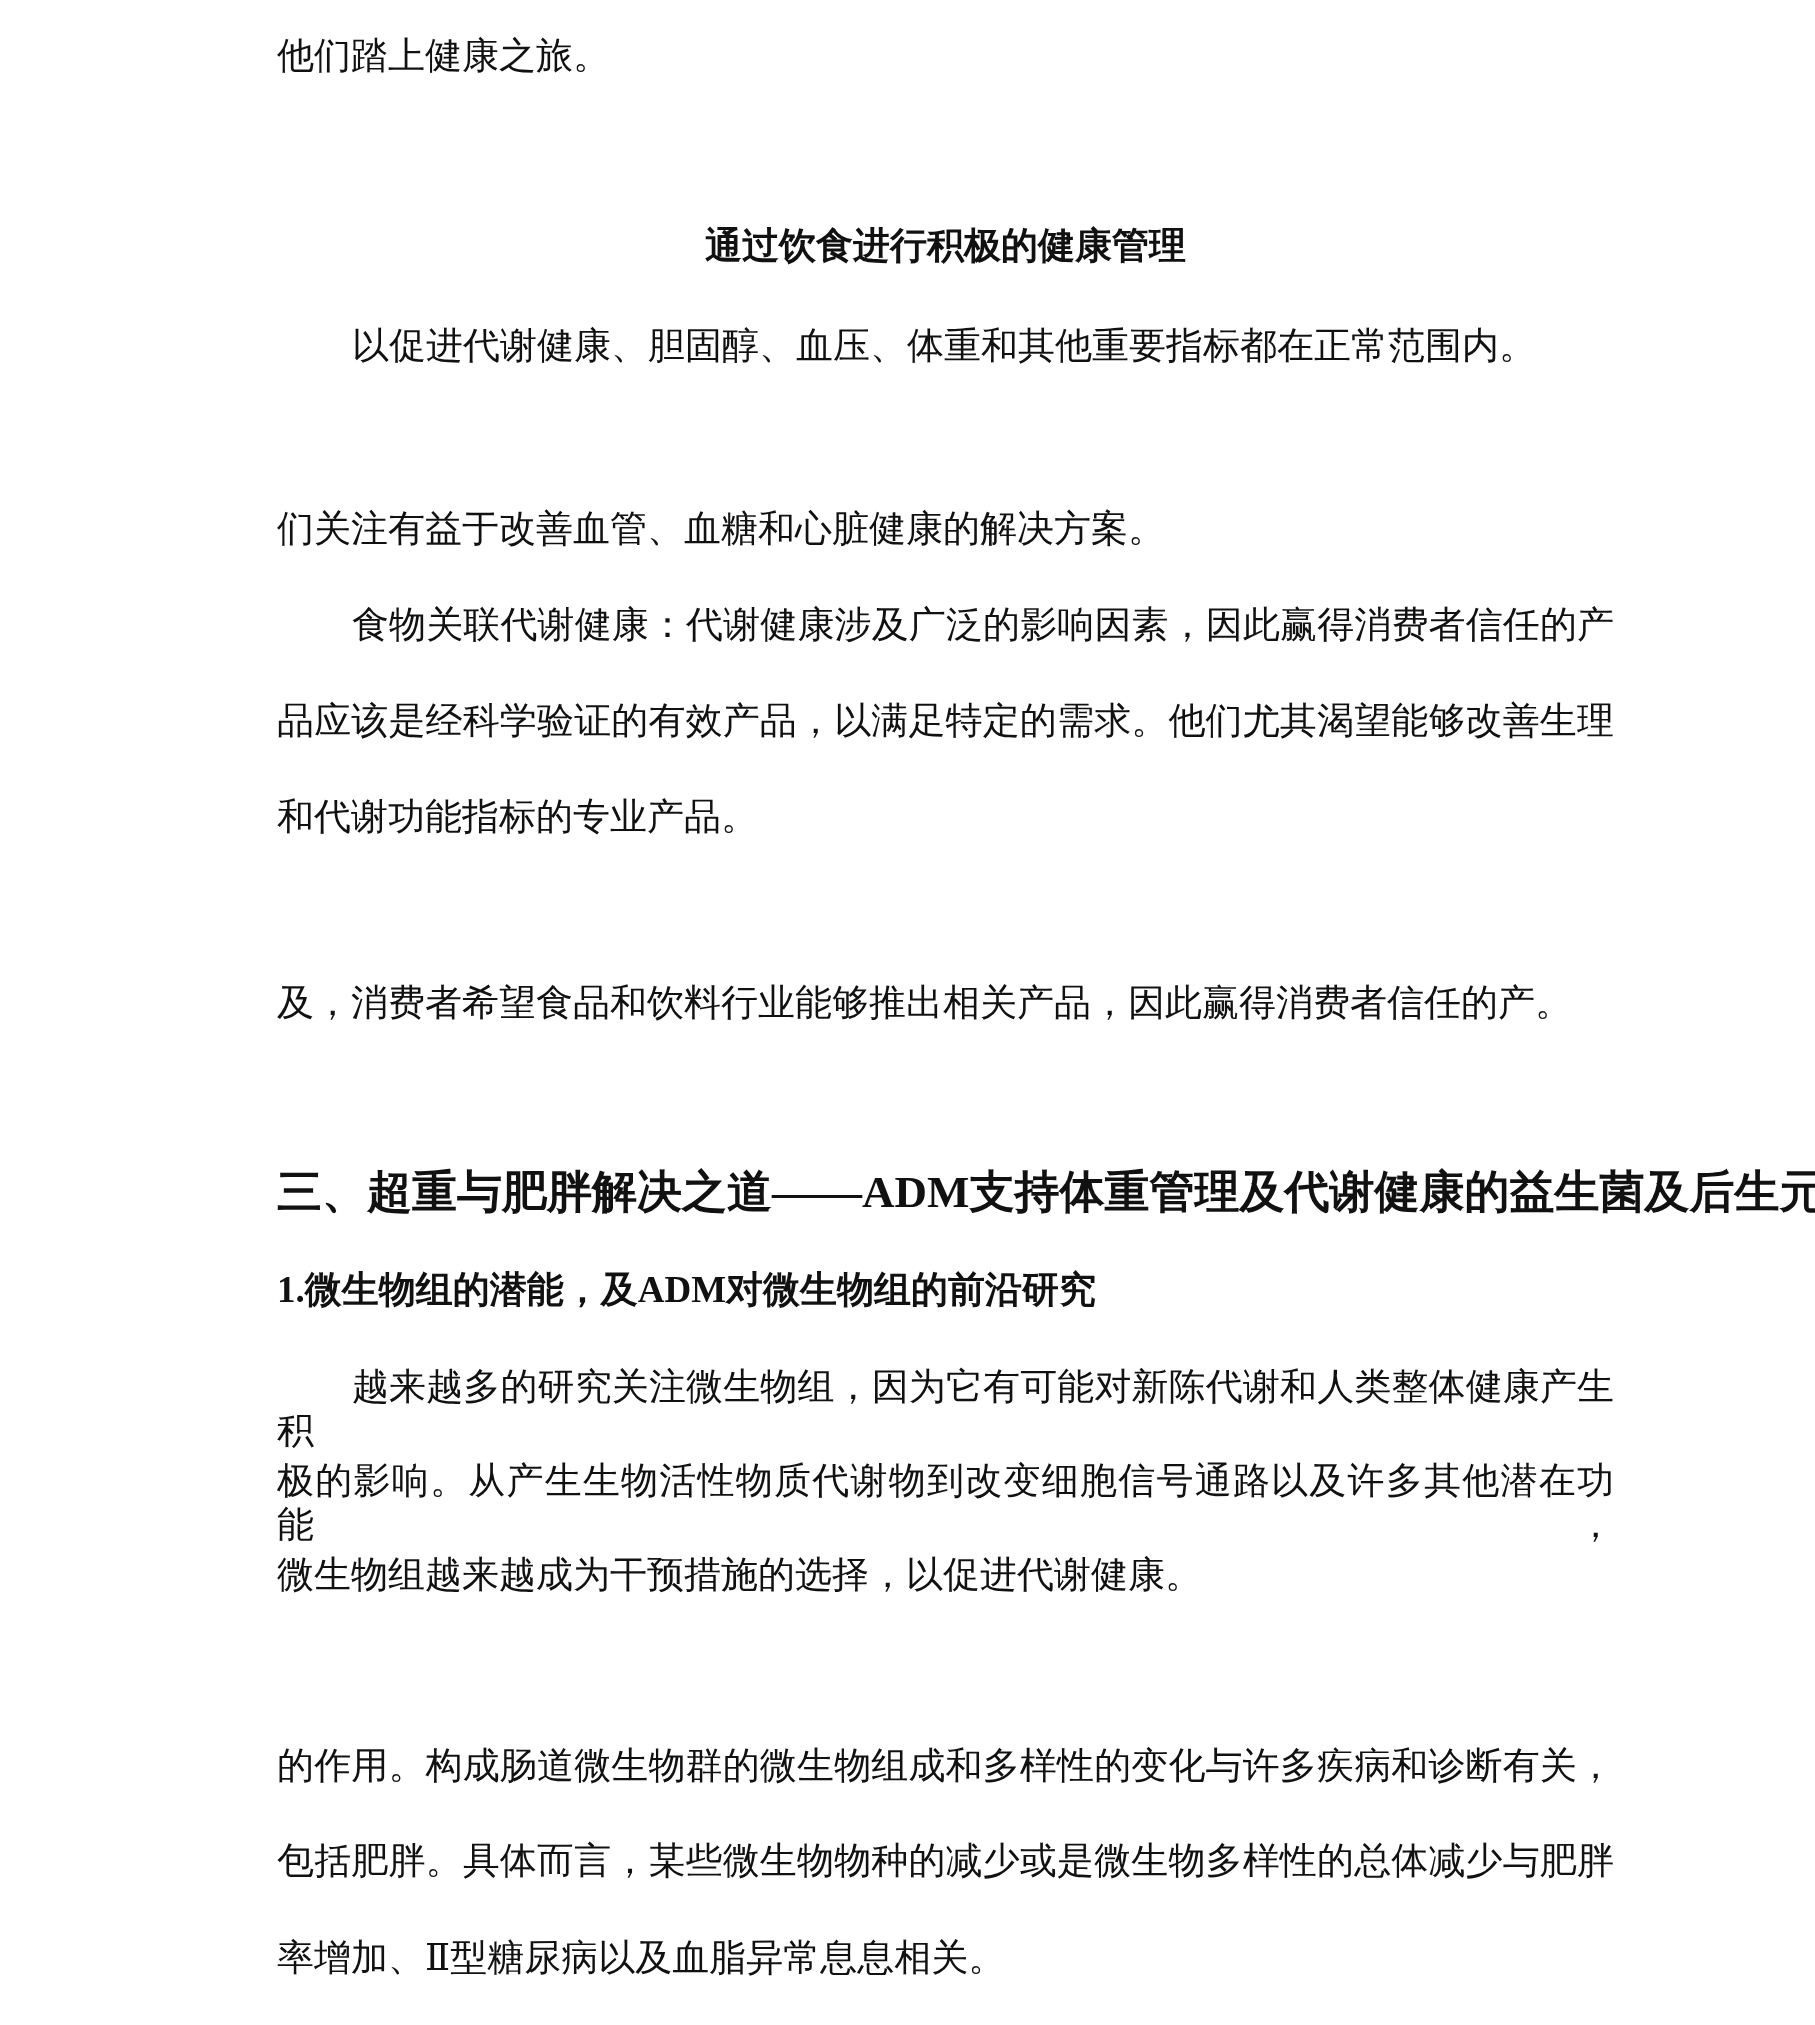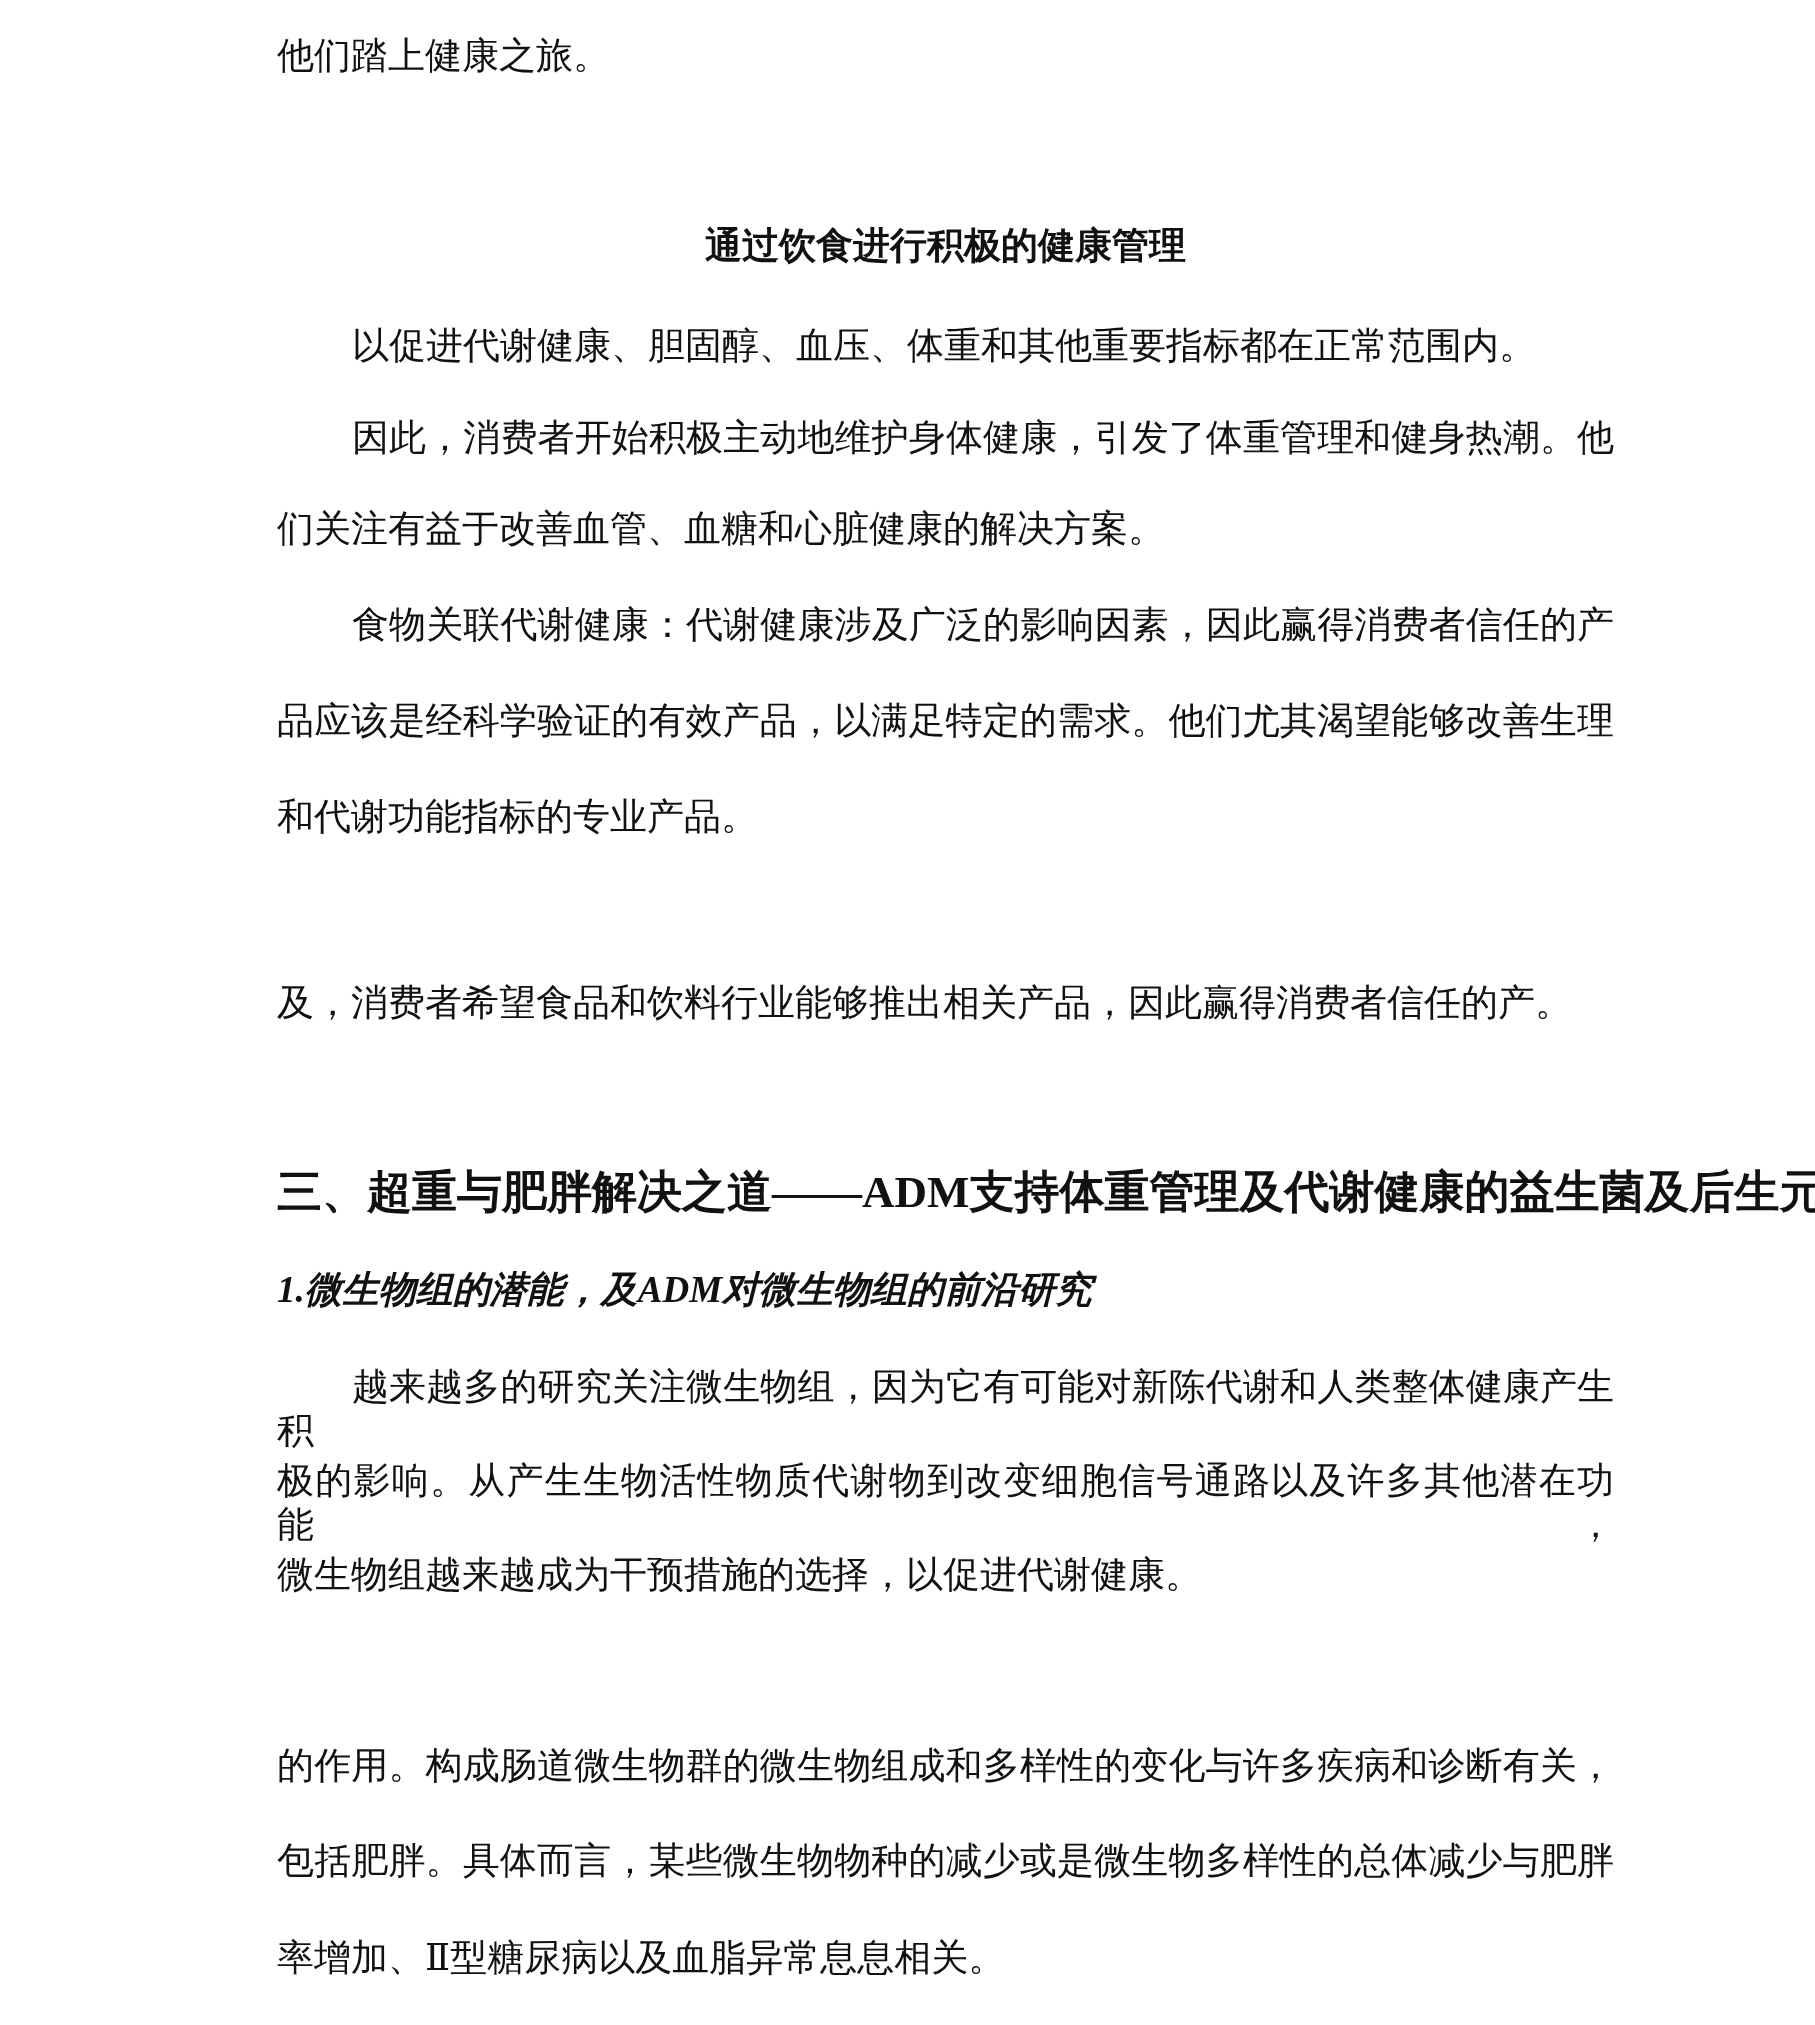--- a/index.html
+++ b/index.html
@@ -40,35 +40,33 @@
     font-weight: bold;
     width: auto;
     white-space: nowrap;
     letter-spacing: 0;
   }
   
   .h3 {
     font-weight: bold;
     width: auto;
     white-space: nowrap;
-    font-style: italic;
   }
 </style>
 </head>
 <body>
 
 <div class="page">
 
   <div class="ln" style="top:34px">他们踏上健康之旅。</div>
 
   <div class="ln b" style="top:224px">通过饮食进行积极的健康管理</div>
 
   <div class="ln ind" style="top:324px">以促进代谢健康、胆固醇、血压、体重和其他重要指标都在正常范围内。</div>
 
-  <div class="ln ind fill" style="top:416px">因此，消费者开始积极主动地维护身体健康，引发了体重管理和健身热潮。他</div>
   <div class="ln" style="top:507px">们关注有益于改善血管、血糖和心脏健康的解决方案。</div>
 
   <div class="ln ind fill" style="top:603px">食物关联代谢健康：代谢健康涉及广泛的影响因素，因此赢得消费者信任的产</div>
   <div class="ln fill" style="top:699px">品应该是经科学验证的有效产品，以满足特定的需求。他们尤其渴望能够改善生理</div>
   <div class="ln" style="top:795px">和代谢功能指标的专业产品。</div>
 
   <div class="ln" style="top:981px">及，消费者希望食品和饮料行业能够推出相关产品，因此赢得消费者信任的产。</div>
 
   <div class="ln h1" style="top:1165px">三、超重与肥胖解决之道——ADM支持体重管理及代谢健康的益生菌及后生元</div>
 

